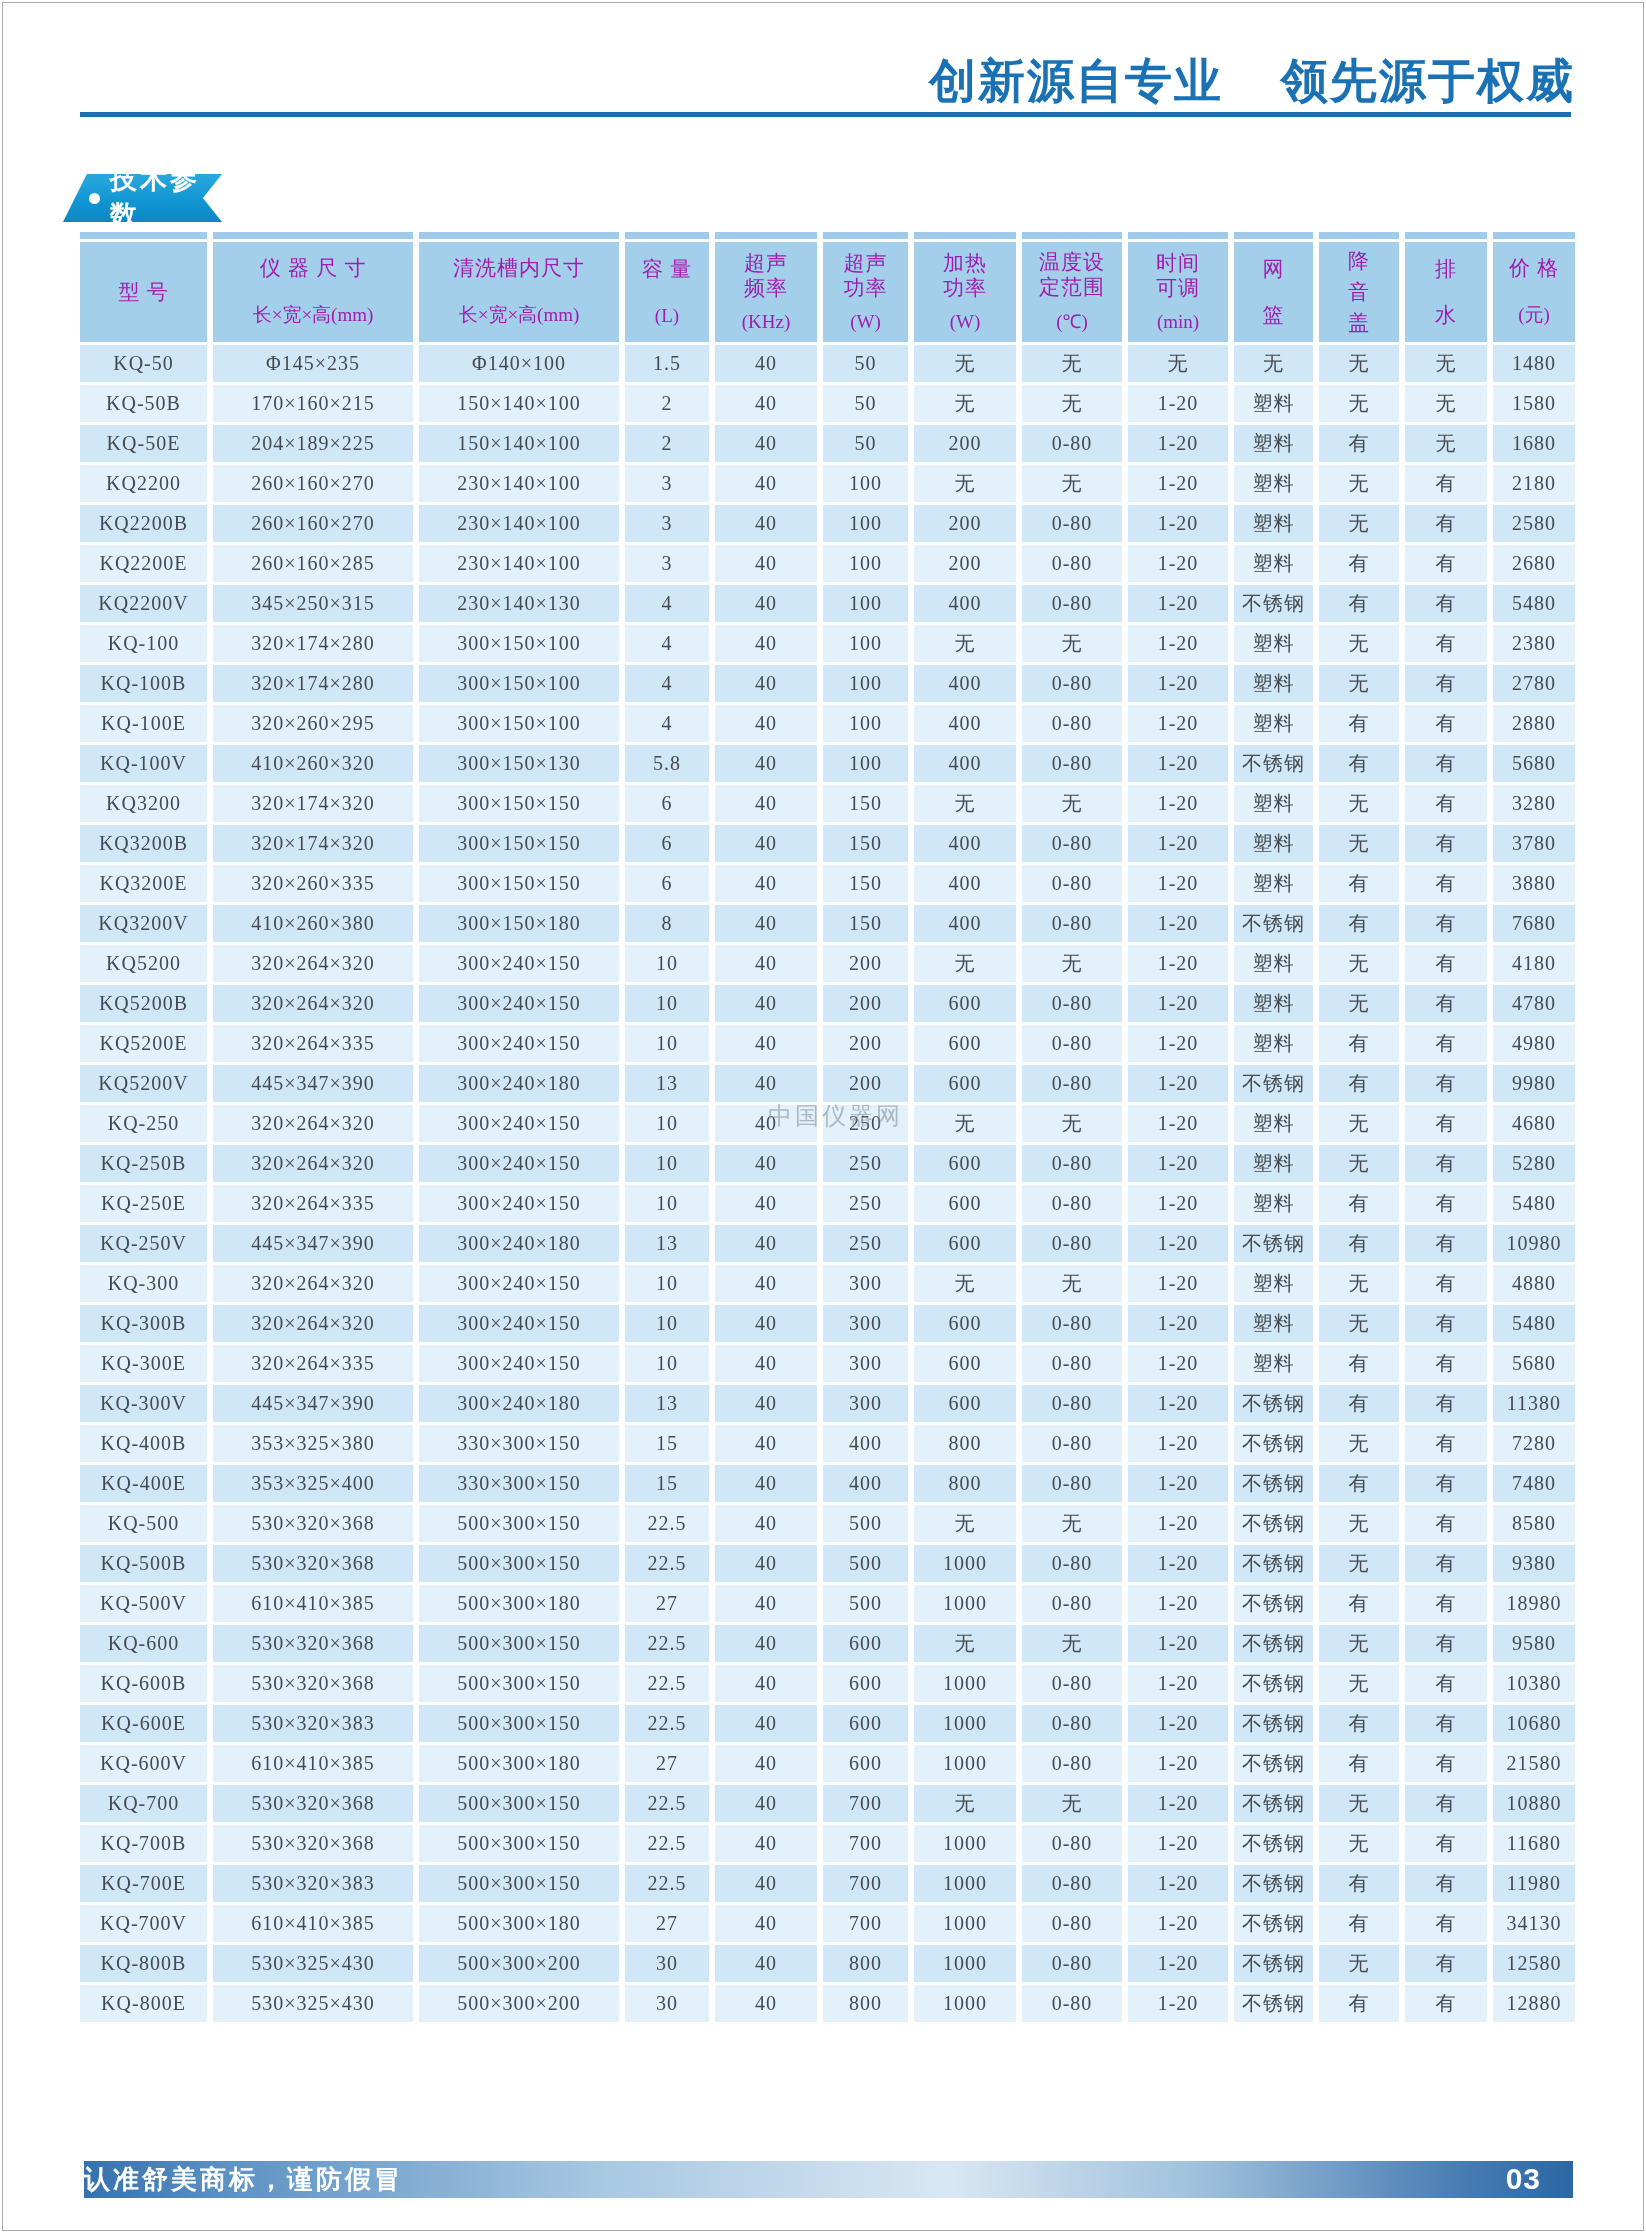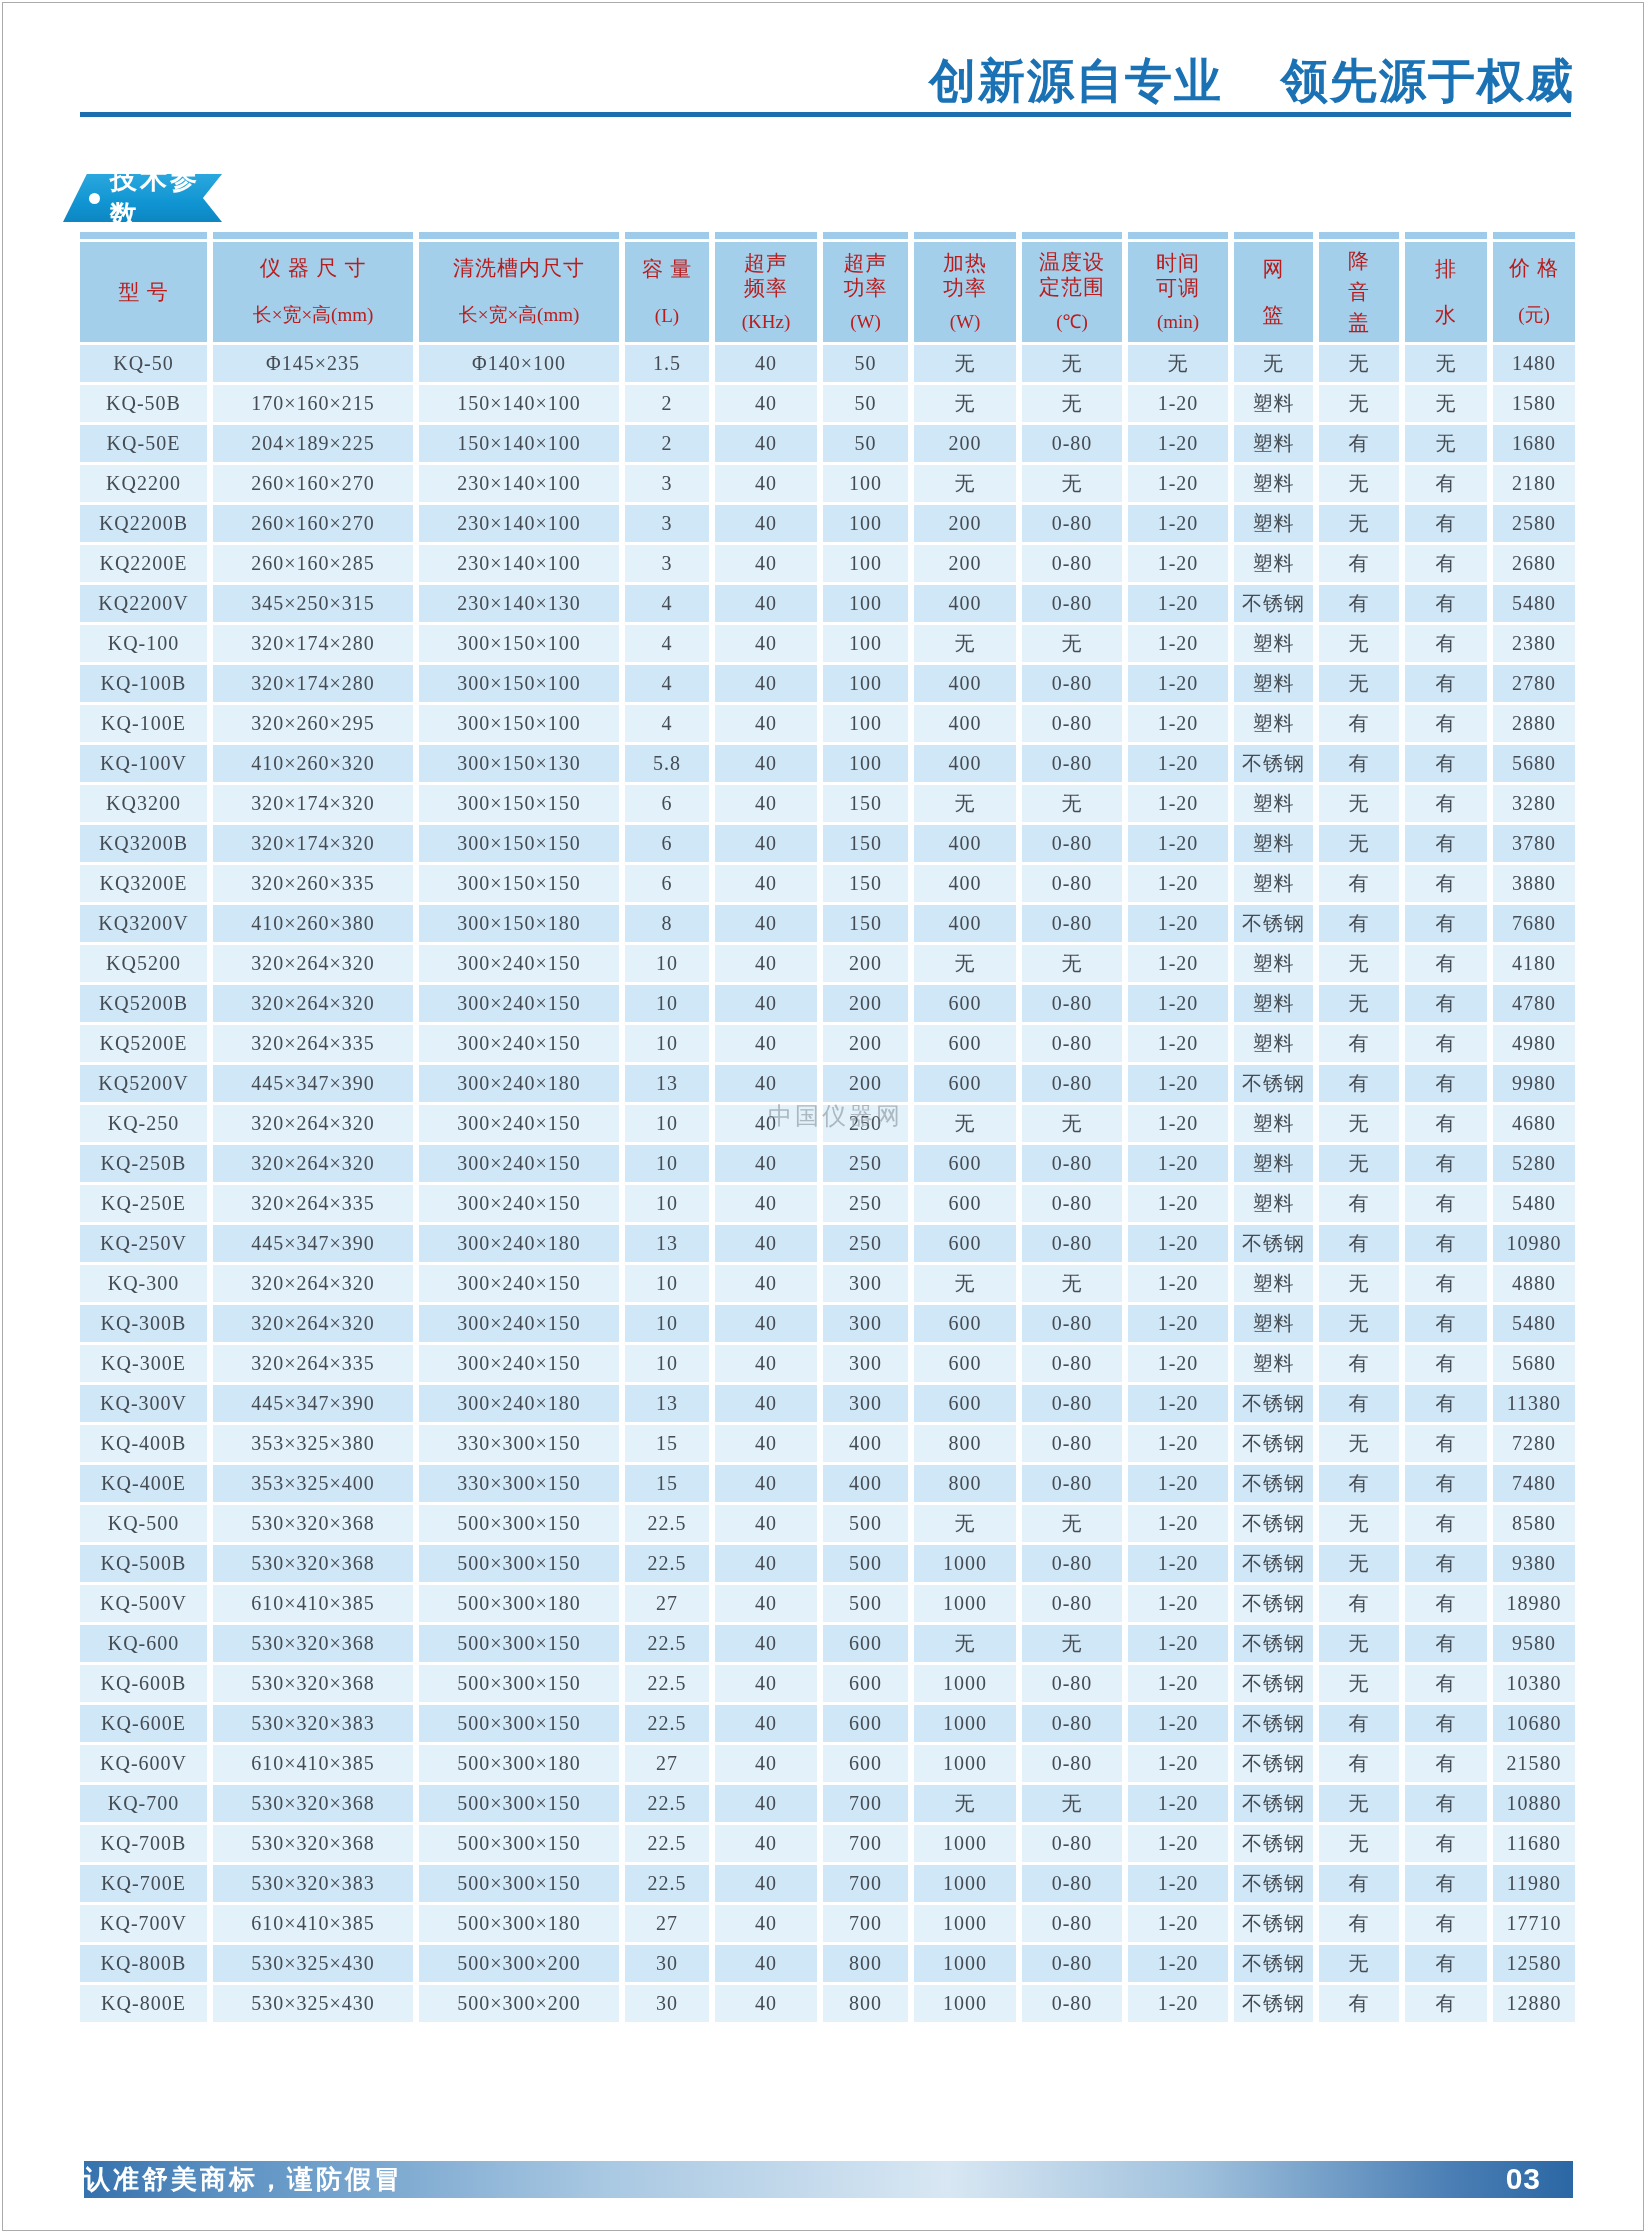--- a/index.html
+++ b/index.html
@@ -20,21 +20,21 @@
     clip-path:polygon(15% 0%,100% 0%,88% 50%,100% 100%,0% 100%);
     display:flex;align-items:center;color:#fff;justify-content:flex-end;}
   #ribbon .dot{width:11px;height:11px;border-radius:50%;background:#fff;margin-left:26px;margin-right:10px;flex:0 0 auto;}
   #ribbon .rlabel{font-size:27px;font-weight:900;letter-spacing:3px;padding-bottom:2px;}
 
   
   #table-wrap{position:absolute;left:74px;top:229px;}
   table{border-collapse:separate;border-spacing:6px 3px;table-layout:fixed;}
   td{padding:0;margin:0;}
   td.cap{height:7px;background:#9ecbe9;}
-  td.th{height:100px;background:#a3cfeb;color:#b91c1c;text-align:center;vertical-align:middle;
+  td.th{height:100px;background:#a3cfeb;color:#a21caf;text-align:center;vertical-align:middle;
     font-family:"Liberation Serif",serif;font-size:21px;}
   td.th .hwrap{display:flex;flex-direction:column;justify-content:space-around;height:92px;padding:4px 0;}
   td.th .hline{line-height:1.15;letter-spacing:1px;}
   td.th .unit{font-size:19px;letter-spacing:0px;}
   #spec-body td{height:37px;text-align:center;vertical-align:middle;
     font-family:"Liberation Serif",serif;font-size:20px;color:#454b52;letter-spacing:1px;}
   #spec-body tr:nth-child(odd) td{background:#cfe7f6;}
   #spec-body tr:nth-child(even) td{background:#e2f1fa;}
 
   
@@ -792,21 +792,21 @@
           <td>500×300×180</td>
           <td>27</td>
           <td>40</td>
           <td>700</td>
           <td>1000</td>
           <td>0-80</td>
           <td>1-20</td>
           <td>不锈钢</td>
           <td>有</td>
           <td>有</td>
-          <td>17710</td>
+          <td>34130</td>
         </tr>
         <tr>
           <td>KQ-800B</td>
           <td>530×325×430</td>
           <td>500×300×200</td>
           <td>30</td>
           <td>40</td>
           <td>800</td>
           <td>1000</td>
           <td>0-80</td>

